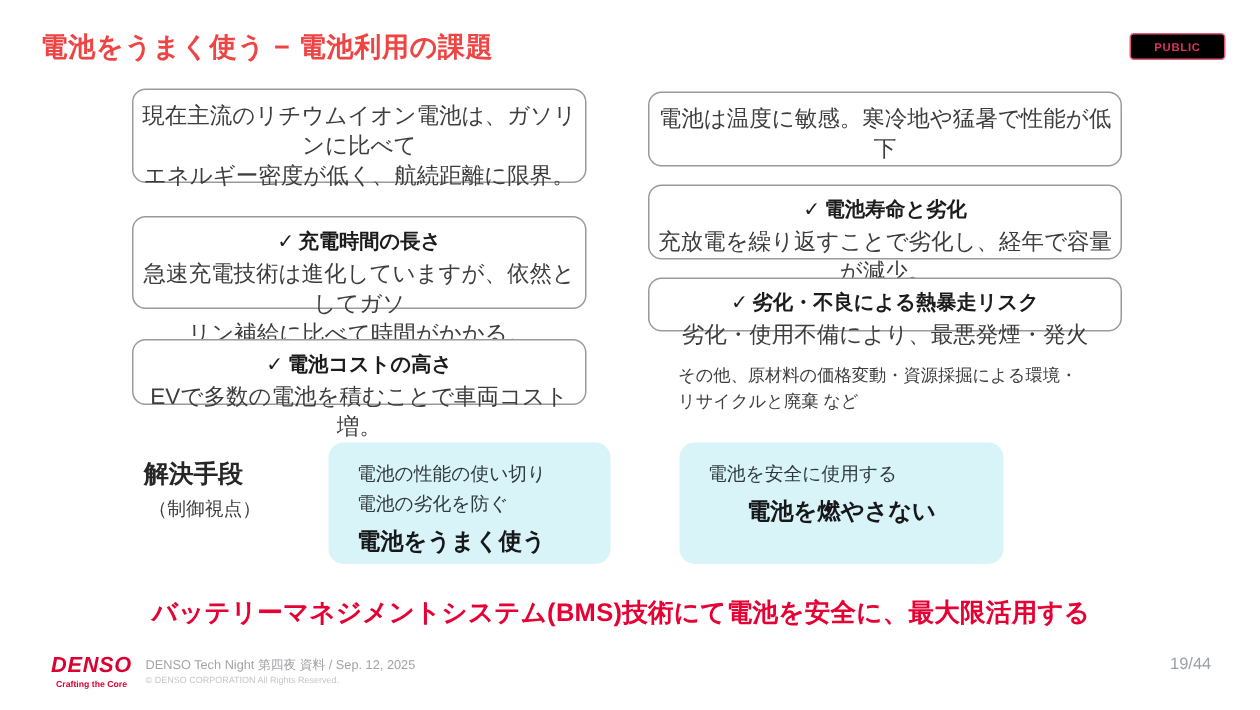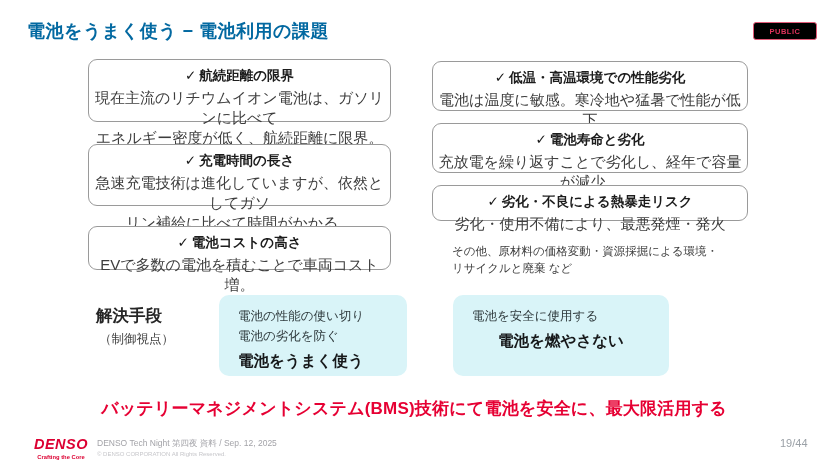--- a/index.html
+++ b/index.html
@@ -1,21 +1,21 @@
 <!DOCTYPE html>
 <html><head>
 <meta charset="utf-8">
 <style>
   html,body{margin:0;padding:0;background:#ffffff;}
   .slide{
     position:relative;width:840px;height:473px;background:#ffffff;overflow:hidden;
     font-family:"Liberation Sans","DejaVu Sans",sans-serif;color:#2b2b2b;
   }
   
-  .title{position:absolute;left:27px;top:19px;font-size:18px;font-weight:bold;color:#0369a1;letter-spacing:0.5px;}
+  .title{position:absolute;left:27px;top:19px;font-size:18px;font-weight:bold;color:#ef4444;letter-spacing:0.5px;}
   .public-badge{
     position:absolute;left:753px;top:22px;width:62px;height:16px;
     border:1px solid #e25a78;border-radius:3px;background:#000000;
     display:flex;align-items:center;justify-content:center;
     font-size:7.5px;font-weight:bold;color:#e0335c;letter-spacing:0.5px;
   }
   
   .cbox{
     position:absolute;border:1px solid #9a9a9a;border-radius:9px;background:#fff;
     box-sizing:border-box;text-align:center;padding-top:6px;
@@ -65,23 +65,20 @@
 
 <div class="slide">
 
   <div class="title">電池をうまく使う − 電池利用の課題</div>
 
   <div class="public-badge">
     <span>PUBLIC</span>
   </div>
 
   <div class="cbox box-l1">
-    <div class="cbox-title">
-      <span class="check">✓</span><span>航続距離の限界</span>
-    </div>
     <div class="cbox-body">
       <span class="ln">現在主流のリチウムイオン電池は、ガソリンに比べて</span>
       <span class="ln">エネルギー密度が低く、航続距離に限界。</span>
     </div>
   </div>
 
   <div class="cbox box-l2">
     <div class="cbox-title">
       <span class="check">✓</span><span>充電時間の長さ</span>
     </div>
@@ -94,23 +91,20 @@
   <div class="cbox box-l3">
     <div class="cbox-title">
       <span class="check">✓</span><span>電池コストの高さ</span>
     </div>
     <div class="cbox-body">
       <span class="ln">EVで多数の電池を積むことで車両コスト増。</span>
     </div>
   </div>
 
   <div class="cbox box-r1">
-    <div class="cbox-title">
-      <span class="check">✓</span><span>低温・高温環境での性能劣化</span>
-    </div>
     <div class="cbox-body">
       <span class="ln">電池は温度に敏感。寒冷地や猛暑で性能が低下</span>
     </div>
   </div>
 
   <div class="cbox box-r2">
     <div class="cbox-title">
       <span class="check">✓</span><span>電池寿命と劣化</span>
     </div>
     <div class="cbox-body">

